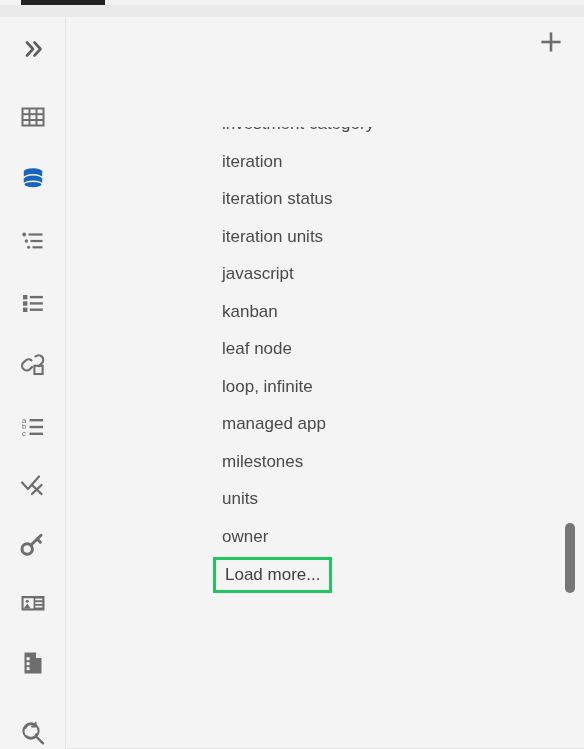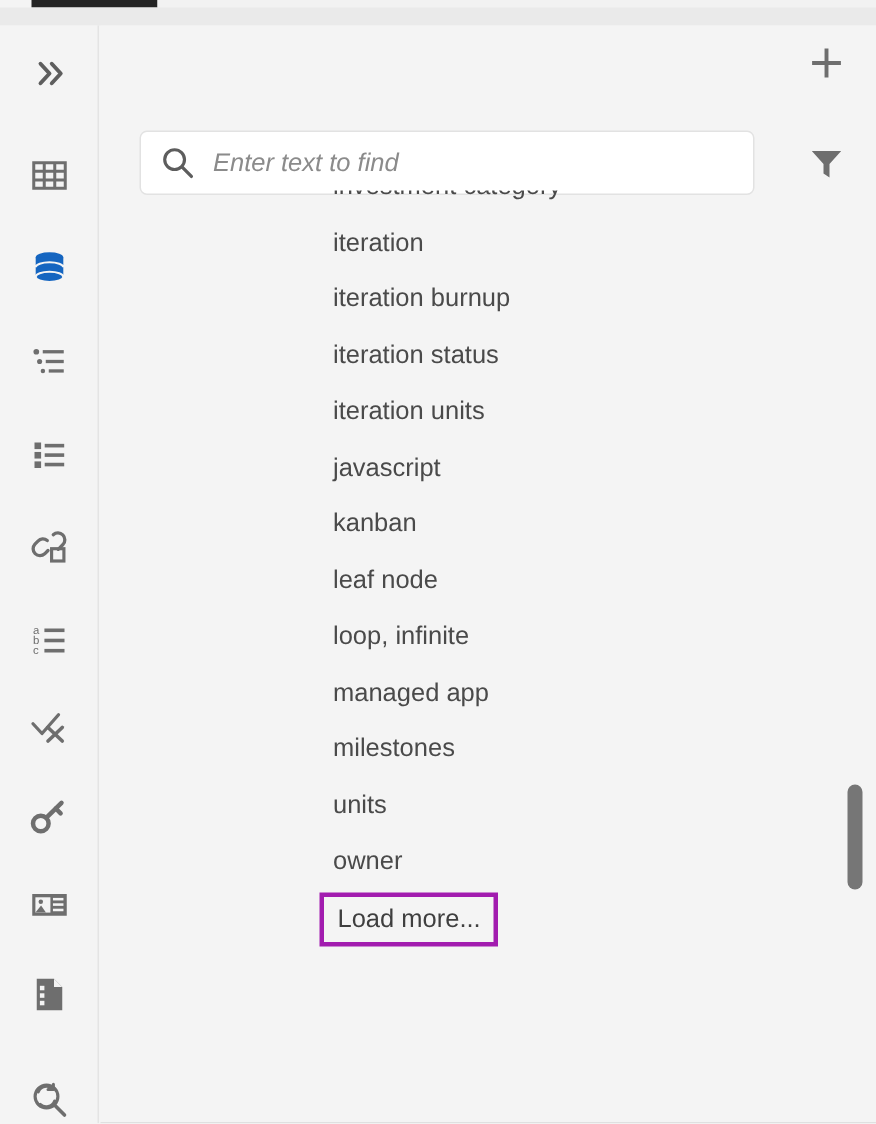--- a/index.html
+++ b/index.html
@@ -198,21 +198,21 @@
     display: flex;
     align-items: center;
   }
   .load-more {
     display: inline-flex;
     align-items: center;
     height: 36px;
     padding: 0 9px;
     font-size: 17px;
     color: #3f3f3f;
-    border: 3px solid #a21caf;
+    border: 3px solid #22c55e;
     box-sizing: border-box;
     cursor: pointer;
     margin-left: -9px;
     background: transparent;
   }
 
   
   .scrollbar-track {
     position: absolute;
     right: 9px;
@@ -399,44 +399,25 @@
       <div class="add-btn">
         <span>
           <svg width="26" height="26" viewBox="0 0 26 26">
             <line x1="13" y1="3.4" x2="13" y2="22.6" stroke="#6e6e6e" stroke-width="2.6" stroke-linecap="butt"></line>
             <line x1="3.4" y1="13" x2="22.6" y2="13" stroke="#6e6e6e" stroke-width="2.6" stroke-linecap="butt"></line>
           </svg>
         </span>
       </div>
     </div>
 
-    <div class="search-row">
-      <div class="search-box">
-        <span class="search-icon-wrap">
-          <svg width="25" height="25" viewBox="0 0 25 25">
-            <circle cx="10.4" cy="10.4" r="6.6" fill="none" stroke="#5d5d5d" stroke-width="2.1"></circle>
-            <path d="M15.3 15.3 L21.6 21.6" fill="none" stroke="#5d5d5d" stroke-width="2.2" stroke-linecap="round"></path>
-          </svg>
-        </span>
-        <input class="search-input" type="text" placeholder="Enter text to find" style="">
-      </div>
-      <div class="filter-btn">
-        <span>
-          <svg width="26" height="26" viewBox="0 0 26 26">
-            <path d="M3.2 4.6 H22.8 L15 13.4 V22.4 L11 19.6 V13.4 Z" fill="#6e6e6e"></path>
-          </svg>
-        </span>
-      </div>
-    </div>
 
     <div class="list-viewport">
       <div class="list-inner" id="list-inner">
           <div class="list-item">investment category</div>
           <div class="list-item">iteration</div>
-          <div class="list-item">iteration burnup</div>
           <div class="list-item">iteration status</div>
           <div class="list-item">iteration units</div>
           <div class="list-item">javascript</div>
           <div class="list-item">kanban</div>
           <div class="list-item">leaf node</div>
           <div class="list-item">loop, infinite</div>
           <div class="list-item">managed app</div>
           <div class="list-item">milestones</div>
           <div class="list-item">units</div>
           <div class="list-item">owner</div>

